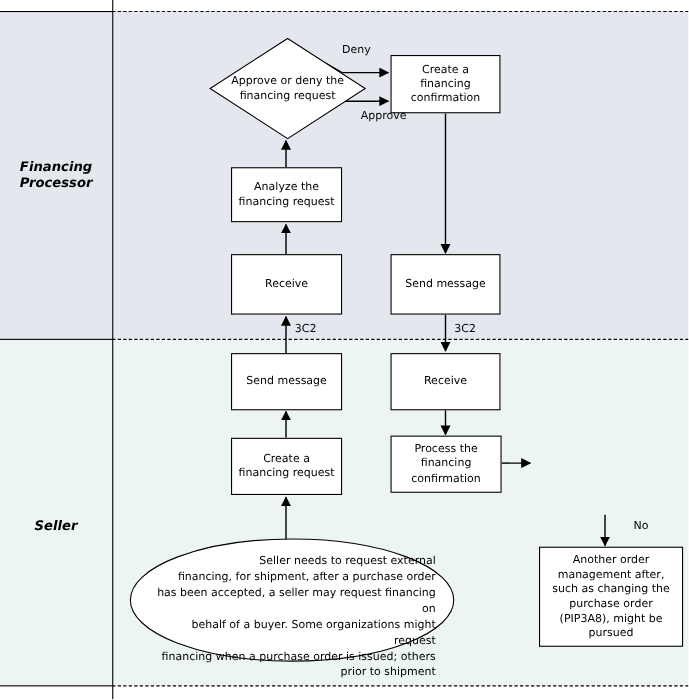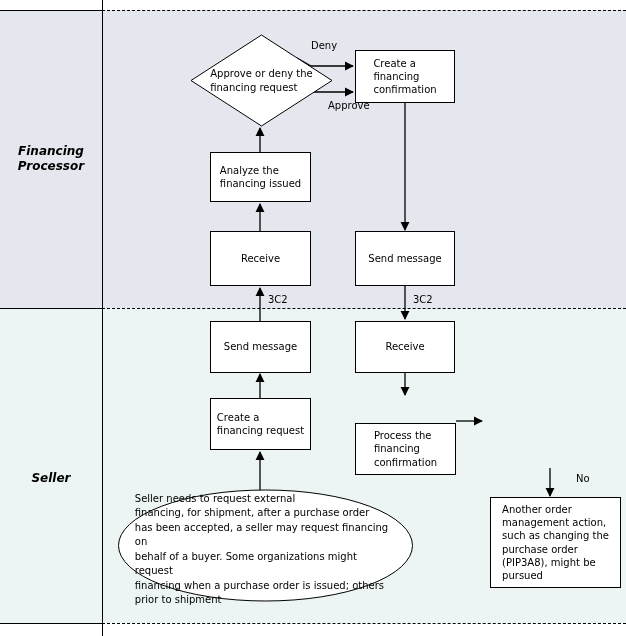--- a/index.html
+++ b/index.html
@@ -49,20 +49,21 @@
   }
   
   .node-box {
     position: absolute;
     box-sizing: border-box;
     background: #ffffff;
     border: 1px solid #000000;
     display: flex;
     align-items: center;
     justify-content: center;
+    text-align: center;
     font-size: 10px;
     line-height: 1.32;
     color: #000000;
     white-space: pre-line;
     padding: 1px 2px;
   }
   .node-diamond {
     position: absolute;
   }
   .node-diamond svg {
@@ -73,44 +74,45 @@
   }
   .diamond-text {
     position: absolute;
     left: 0;
     top: 0;
     width: 100%;
     height: 100%;
     display: flex;
     align-items: center;
     justify-content: center;
+    text-align: center;
     font-size: 10px;
     line-height: 1.32;
     color: #000000;
     white-space: pre-line;
   }
   .node-ellipse {
     position: absolute;
   }
   .node-ellipse svg {
     position: absolute;
     left: 0;
     top: 0;
     display: block;
   }
   .ellipse-text {
     position: absolute;
     left: 6%;
-    top: 4px;
+    top: 16px;
     width: 88%;
     height: 100%;
     display: flex;
     align-items: center;
     justify-content: center;
-    text-align: left;
+    text-align: right;
     font-size: 10px;
     line-height: 1.45;
     color: #000000;
   }
   
   .conn {
     position: absolute;
     left: 0;
     top: 0;
     width: 626px;
@@ -187,40 +189,40 @@
     </svg>
     <div class="diamond-text">Approve or deny  the
 financing request</div>
   </div>
 
   <div class="node-box" style="left:355px; top:50px; width:100px; height:53px;">Create a
 financing
 confirmation</div>
 
   <div class="node-box" style="left:210px; top:152px; width:101px; height:50px;">Analyze the
-financing issued</div>
+financing request</div>
 
   <div class="node-box" style="left:210px; top:231px; width:101px; height:55px;">Receive</div>
 
   <div class="node-box" style="left:355px; top:231px; width:100px; height:55px;">Send message</div>
 
   <div class="node-box" style="left:210px; top:321px; width:101px; height:52px;">Send message</div>
 
   <div class="node-box" style="left:355px; top:321px; width:100px; height:52px;">Receive</div>
 
   <div class="node-box" style="left:210px; top:398px; width:101px; height:52px;">Create a
 financing request</div>
 
-  <div class="node-box" style="left:355px; top:396px; width:101px; height:52px;margin-top:27px;">Process the
+  <div class="node-box" style="left:355px; top:396px; width:101px; height:52px;">Process the
 financing
 confirmation</div>
 
 
   <div class="node-box" style="left:490px; top:497px; width:131px; height:91px;">Another order
-management action,
+management after,
 such as changing the
 purchase order
 (PIP3A8), might be
 pursued</div>
 
   <div class="node-ellipse" style="left:117px; top:489px; width:297px; height:113px;">
     <svg width="297" height="113" viewBox="0 0 297 113">
       <ellipse cx="148.5" cy="56.5" rx="147" ry="55.5" fill="#ffffff" stroke="#000000" stroke-width="1"></ellipse>
     </svg>
     <div class="ellipse-text">

